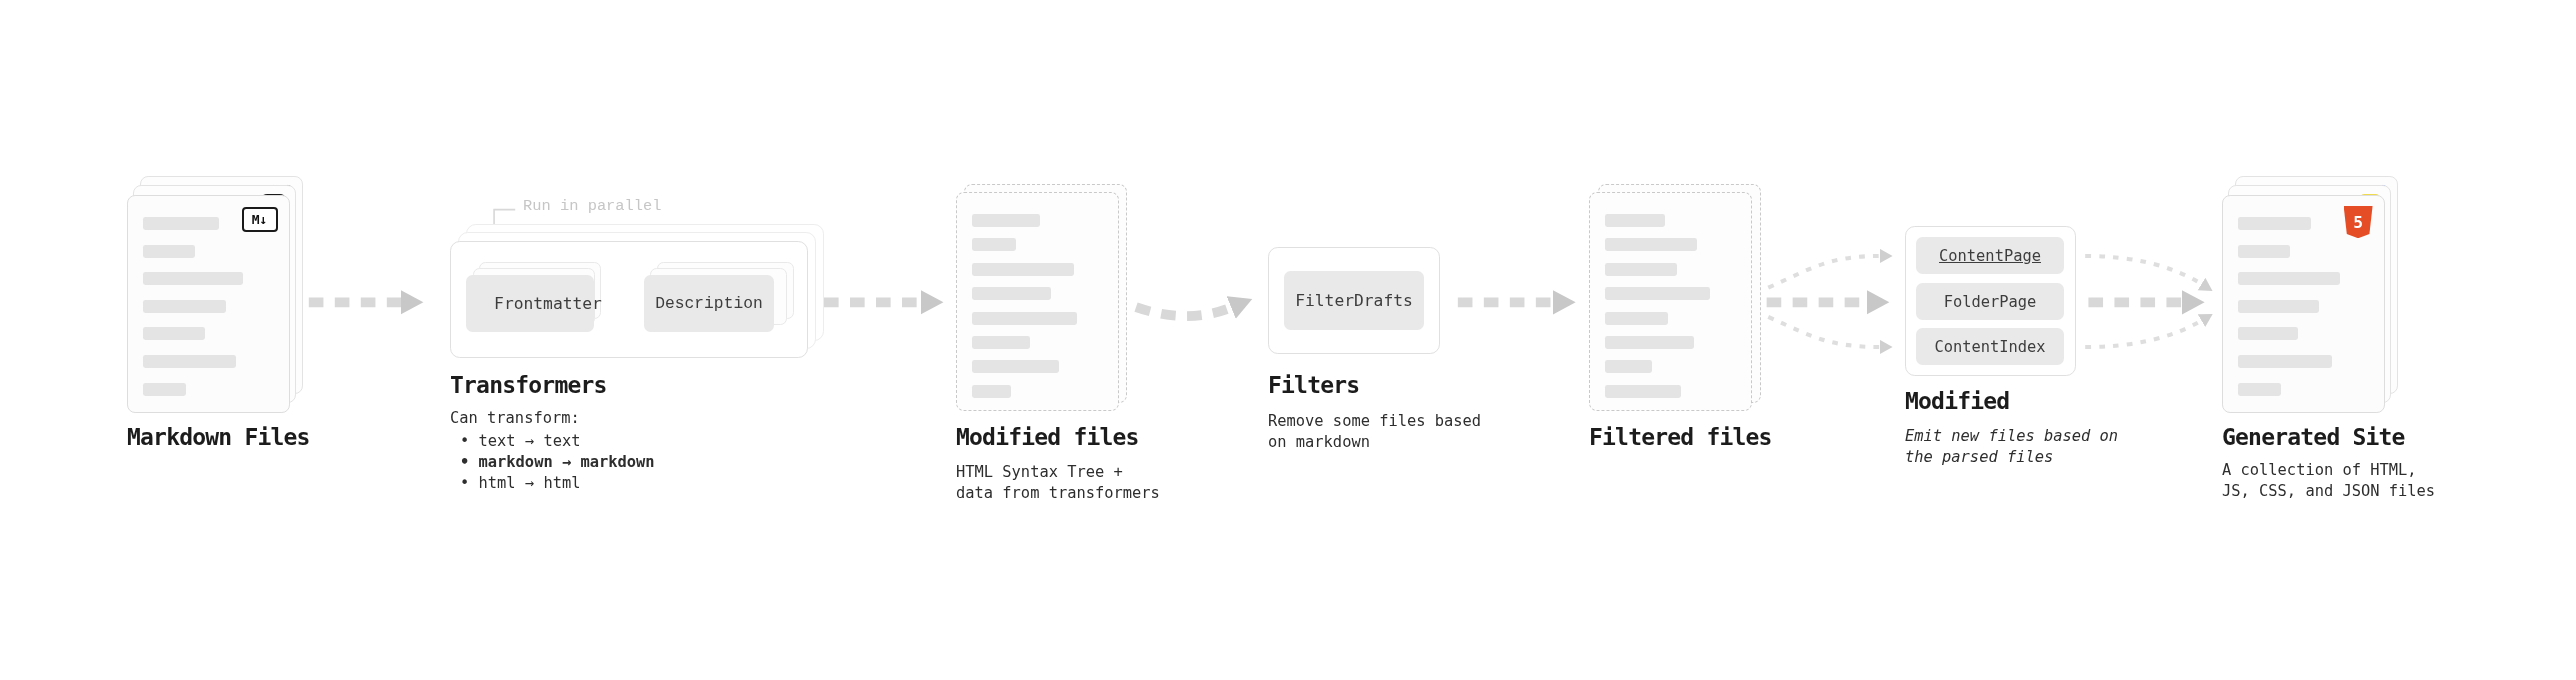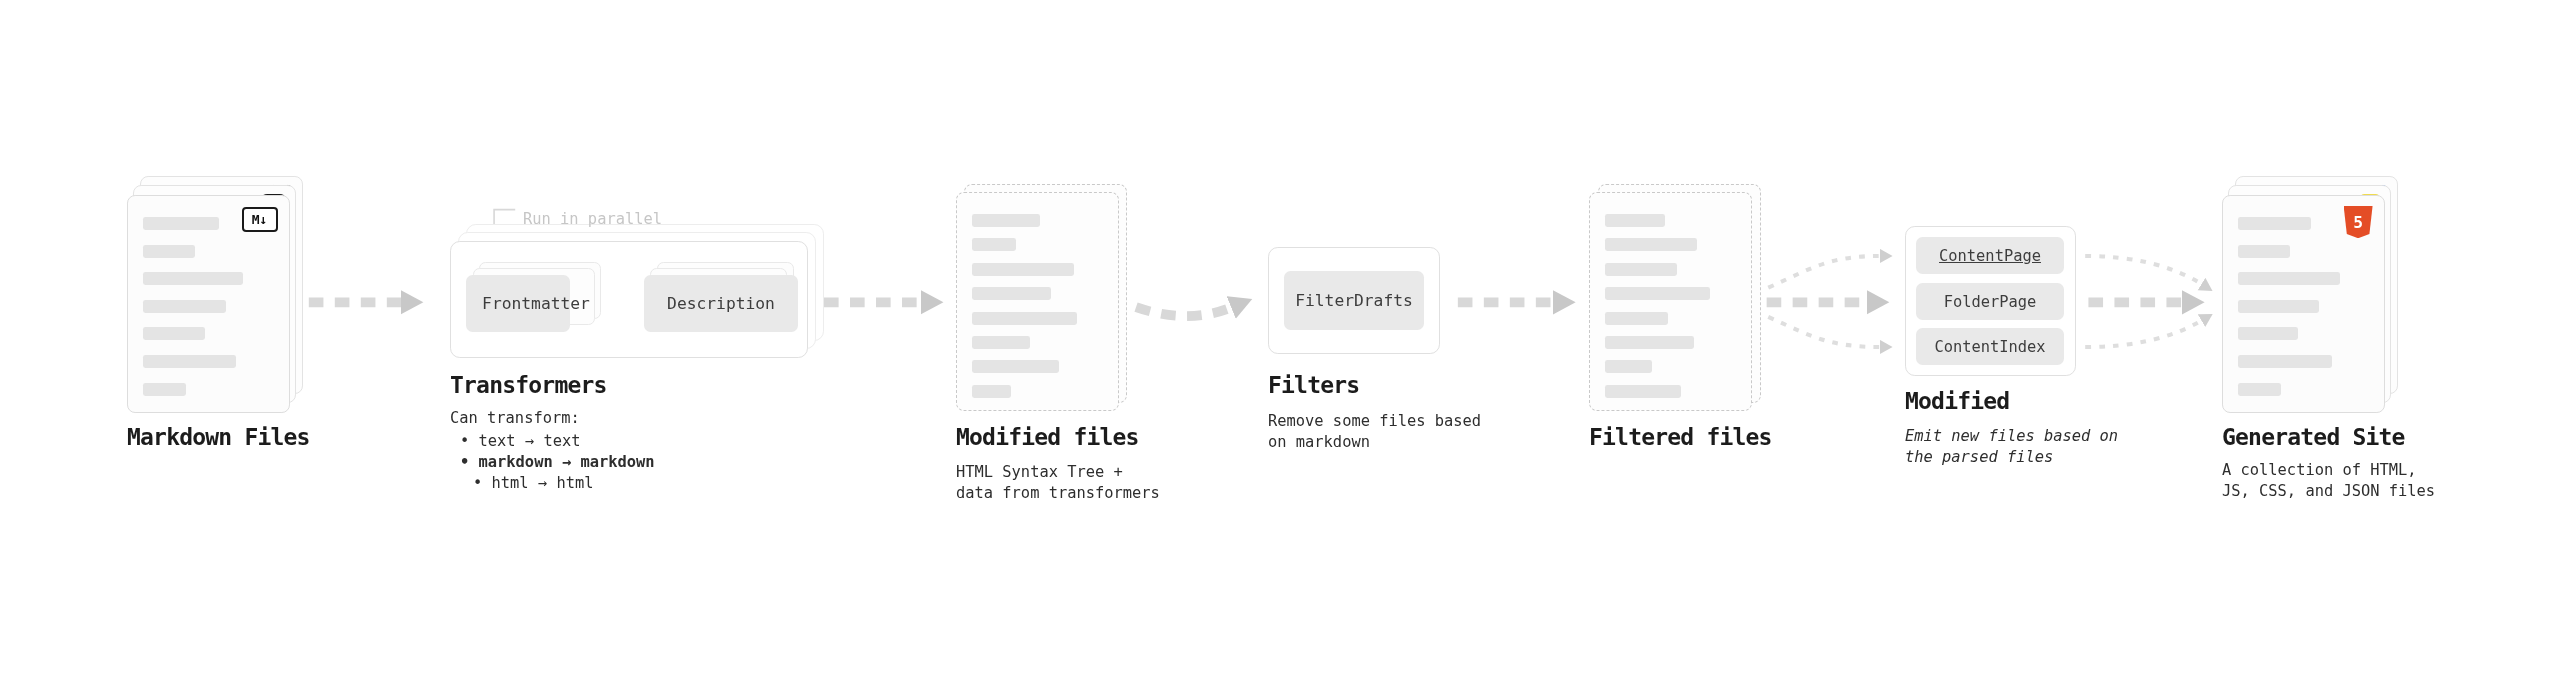--- a/index.html
+++ b/index.html
@@ -104,33 +104,33 @@
     <div class="node-title" style="left:127px; top:424px;">Markdown Files</div>
   </div>
 
   <div>
     <div class="container-box ghost" style="left:466px; top:224px; width:358px; height:117px;"></div>
     <div class="container-box ghost" style="left:458px; top:232px; width:358px; height:117px;"></div>
     <div class="container-box" style="left:450px; top:241px; width:358px; height:117px;"></div>
 
     <div class="proc-box ghost" style="left:479px; top:262px; width:122px; height:57px;"></div>
     <div class="proc-box ghost" style="left:473px; top:268px; width:122px; height:57px;"></div>
-    <div class="proc-box" style="left:466px; top:275px; width:104px; height:57px;padding-left:36px;">Frontmatter</div>
+    <div class="proc-box" style="left:466px; top:275px; width:128px; height:57px;padding-left:36px;">Frontmatter</div>
 
     <div class="proc-box ghost" style="left:657px; top:262px; width:137px; height:57px;"></div>
     <div class="proc-box ghost" style="left:650px; top:268px; width:137px; height:57px;"></div>
-    <div class="proc-box" style="left:644px; top:275px; width:154px; height:57px;">Description</div>
-
-    <div class="annotation" style="left:523px; top:210px;">Run in parallel</div>
+    <div class="proc-box" style="left:644px; top:275px; width:130px; height:57px;font-family:Liberation Mono, monospace;">Description</div>
+
+    <div class="annotation" style="left:523px; top:197px;font-family:Liberation Mono, monospace;">Run in parallel</div>
 
     <div class="node-title" style="left:450px; top:372px;">Transformers</div>
     <div class="node-desc" style="left:450px; top:408px;">Can transform:</div>
     <div class="node-desc" style="left:460px; top:431px;">• text → text</div>
     <div class="node-desc" style="left:460px; top:452px;font-weight:bold;">• markdown → markdown</div>
-    <div class="node-desc" style="left:460px; top:473px;margin-left:13px;">• html → html</div>
+    <div class="node-desc" style="left:460px; top:473px;">• html → html</div>
   </div>
 
   <div>
     <div class="file-card dashed" style="left:964px; top:184px;"></div>
     <div class="file-card dashed" style="left:956px; top:192px;">
       <div class="bars tight">
         <i style="width:52%"></i>
         <i style="width:34%"></i>
         <i style="width:78%"></i>
         <i style="width:60%"></i>

